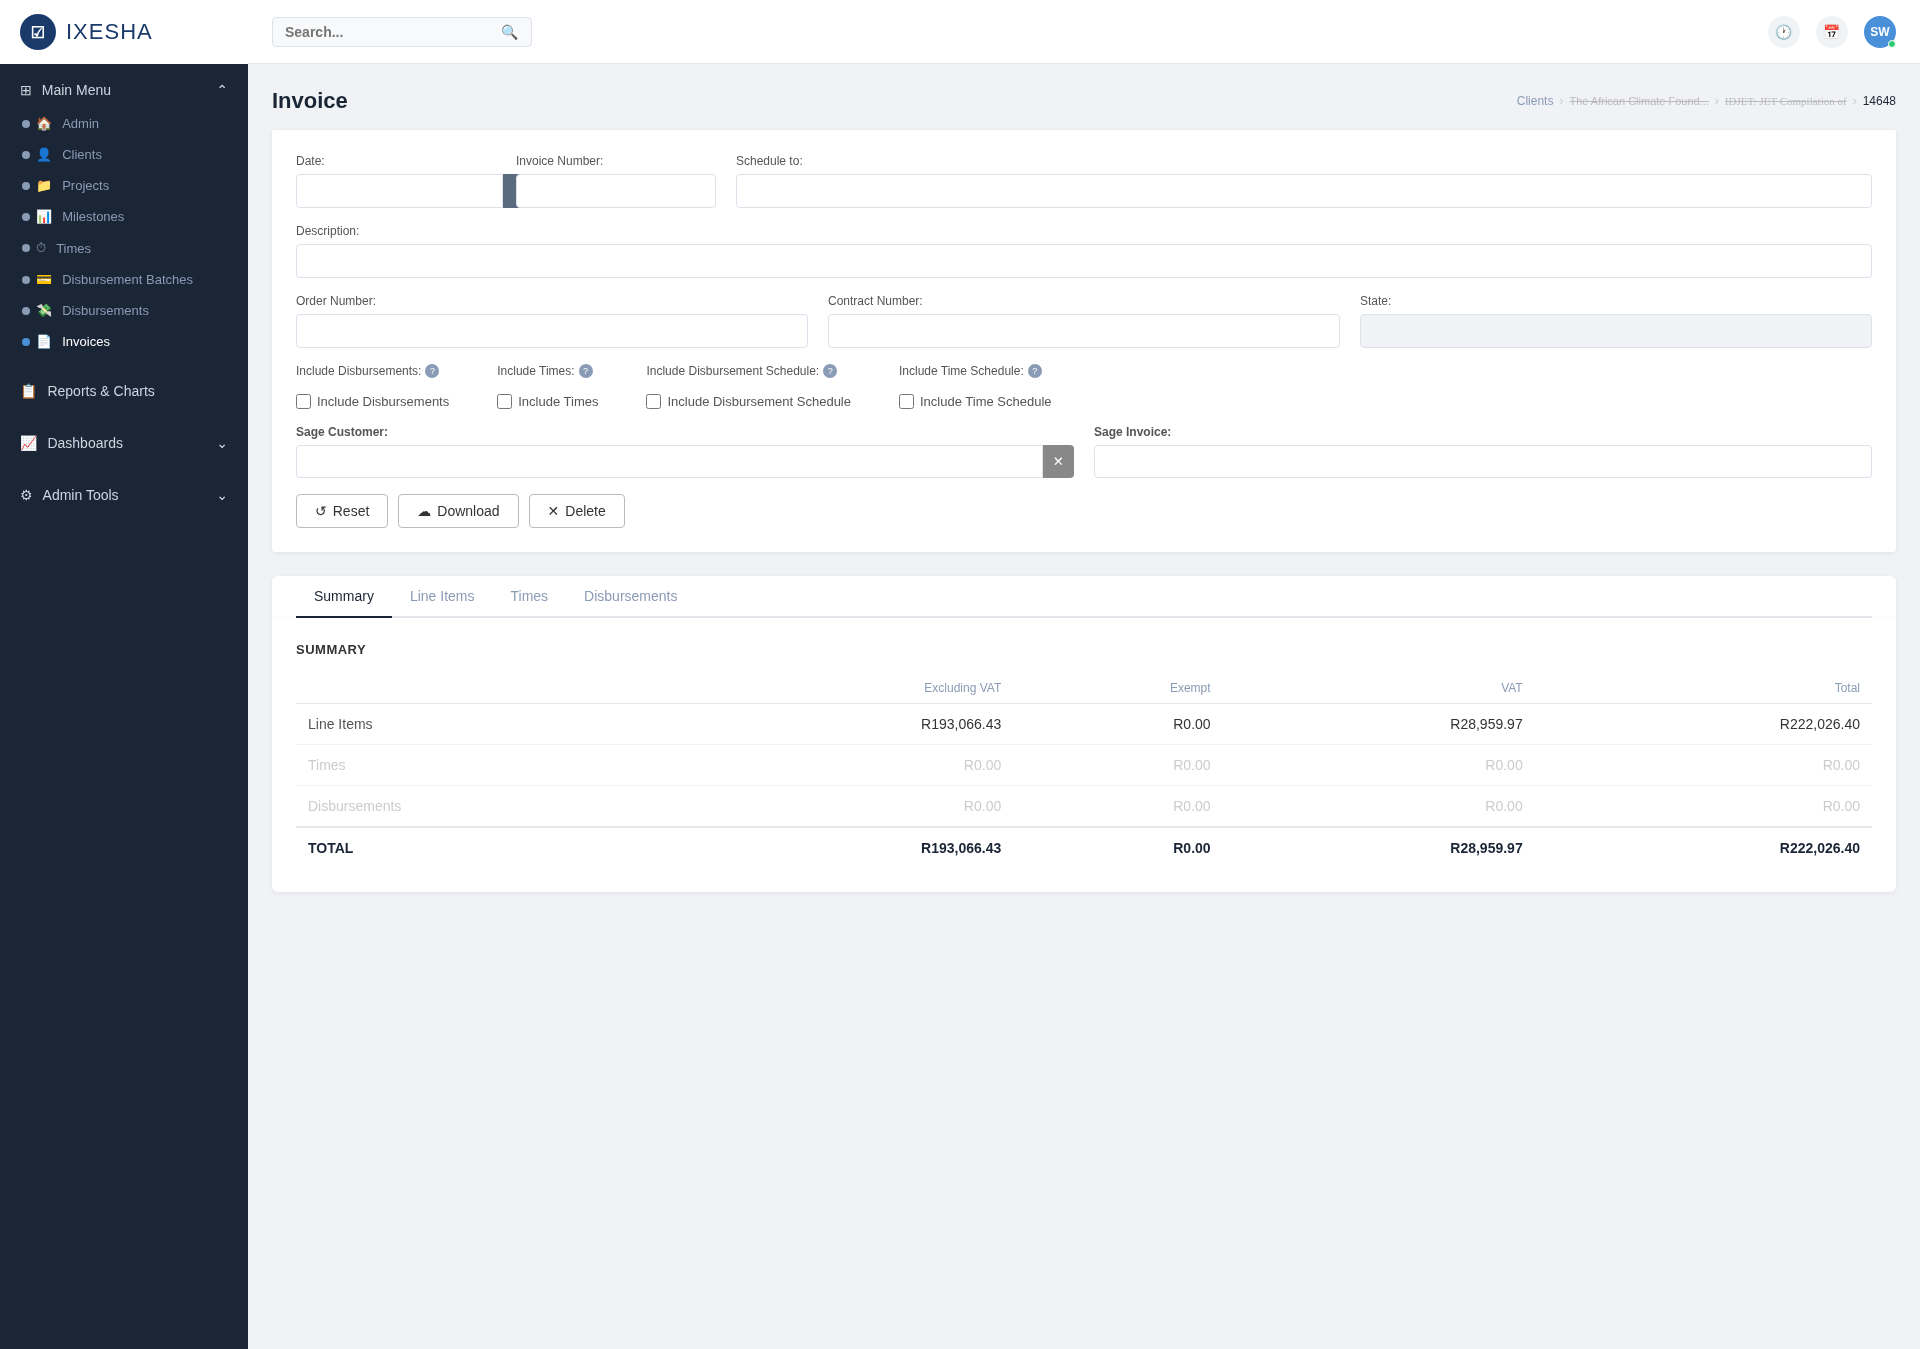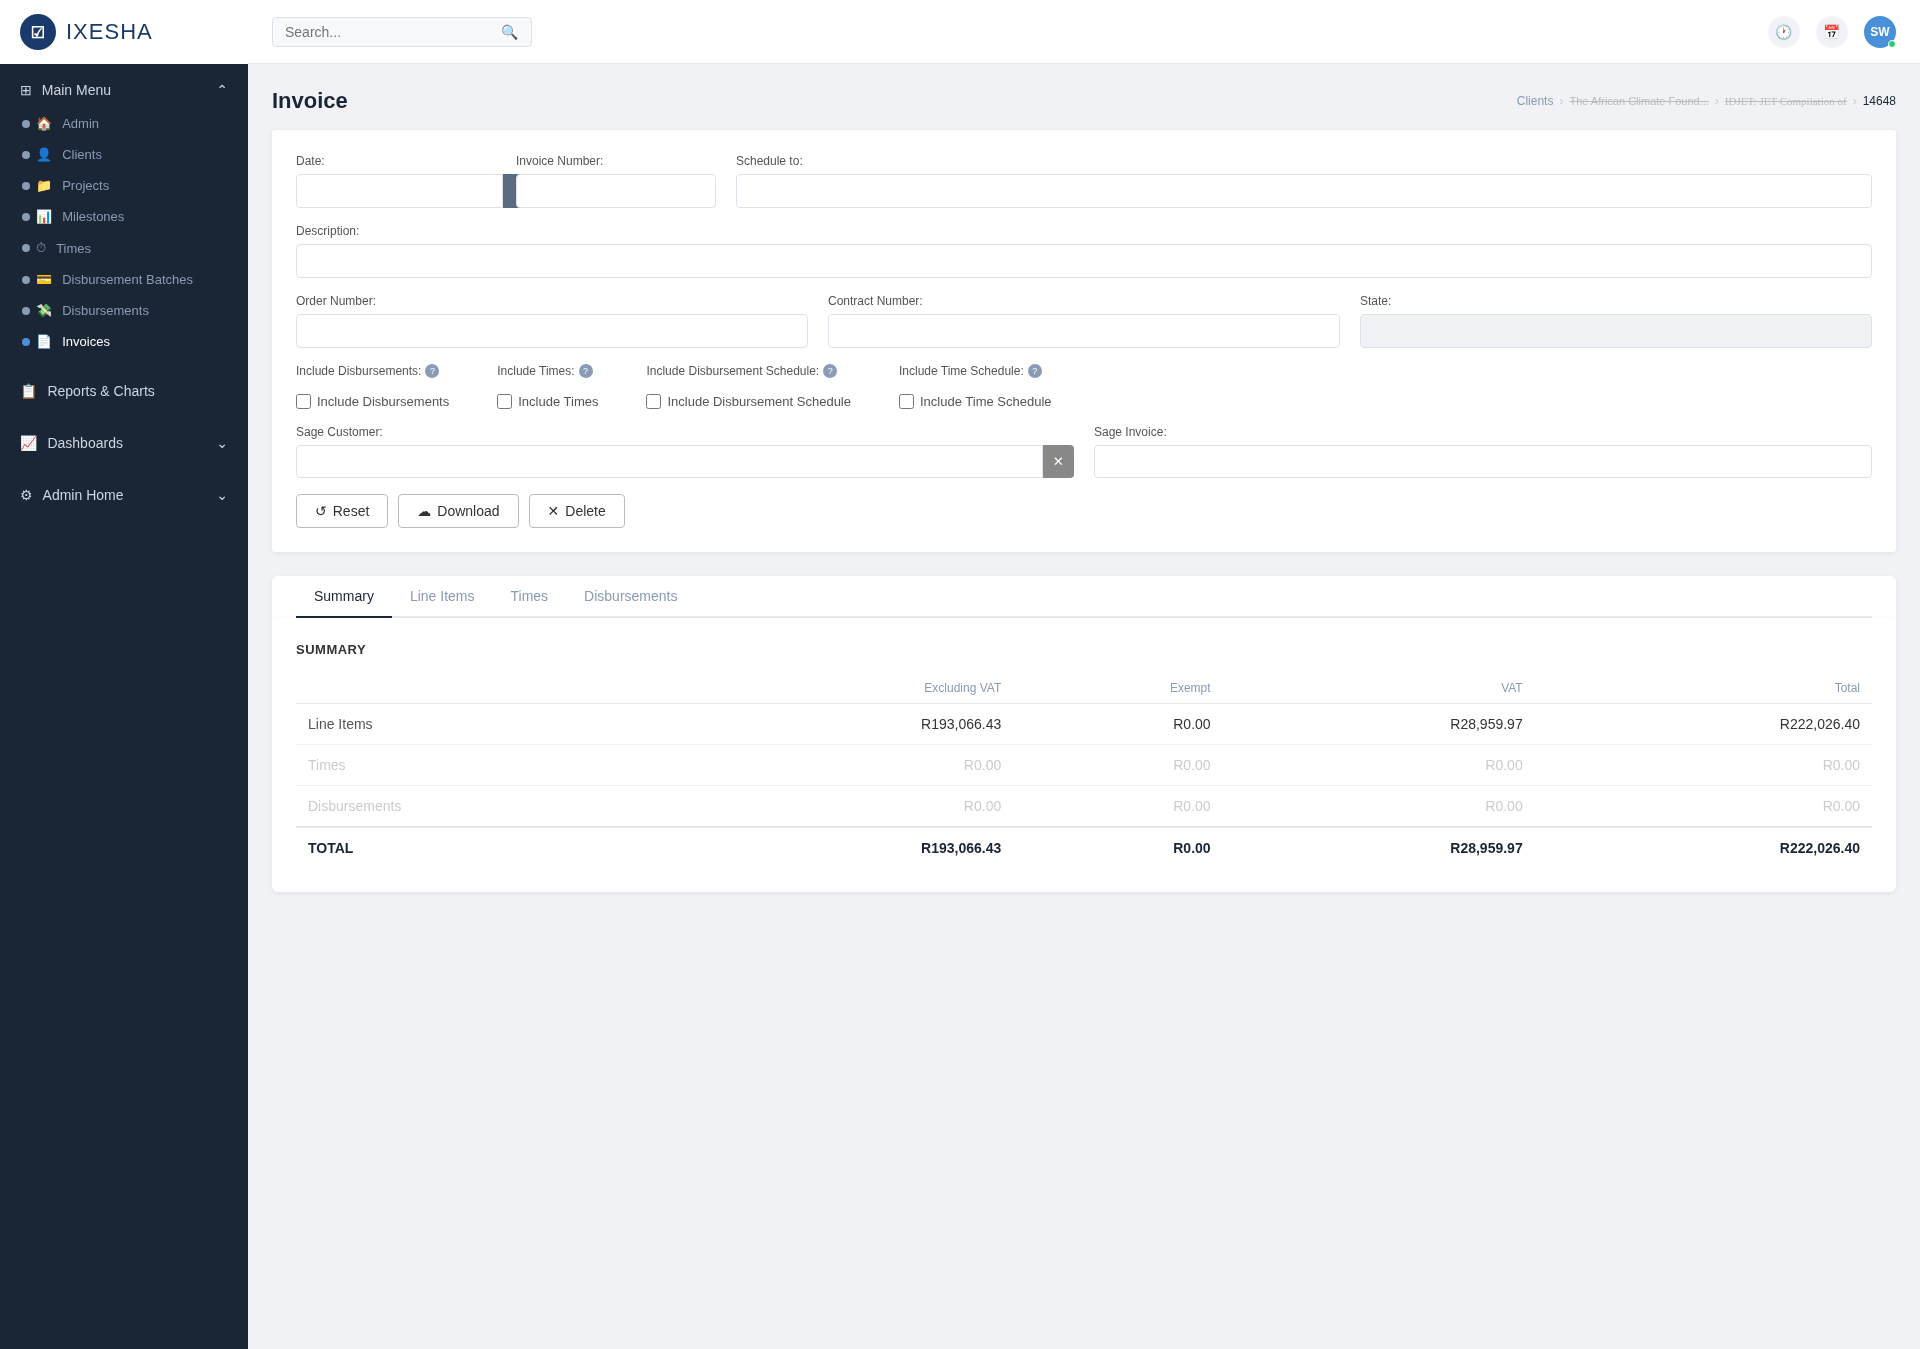--- a/index.html
+++ b/index.html
@@ -61,21 +61,21 @@
       background: white; padding: 0 24px;
       height: 64px; display: flex; align-items: center; justify-content: space-between;
       border-bottom: 1px solid #e5e8ed;
     }
     .search-box {
       display: flex; align-items: center;
       border: 1px solid #dde2ea; border-radius: 4px;
       padding: 6px 12px; width: 260px; background: #f8f9fb;
     }
     .search-box input {
-      border: none; background: transparent; outline: none; font-size: 14px; flex: 1; color: #0c4a6e;
+      border: none; background: transparent; outline: none; font-size: 14px; flex: 1; color: #0c4a6e; font-weight: bold;
     }
     .header-icons { display: flex; align-items: center; gap: 16px; }
     .header-icon-btn {
       width: 32px; height: 32px; border-radius: 50%;
       display: flex; align-items: center; justify-content: center;
       cursor: pointer; color: #666; background: #f0f2f5;
     }
     .user-avatar {
       width: 32px; height: 32px; border-radius: 50%; background: #4a90d9;
       display: flex; align-items: center; justify-content: center; color: white; font-size: 12px; font-weight: 600;
@@ -122,21 +122,21 @@
     .checkbox-section { display: flex; gap: 48px; margin-bottom: 16px; flex-wrap: wrap; }
     .checkbox-group { display: flex; flex-direction: column; gap: 12px; }
     .checkbox-label-row { display: flex; align-items: center; gap: 6px; font-size: 13px; color: #555; }
     .checkbox-label-row input[type=checkbox] { width: 15px; height: 15px; cursor: pointer; }
     .field-header { font-size: 12px; color: #555; font-weight: 500; margin-bottom: 4px; display: flex; align-items: center; gap: 4px; }
     .help-icon { width: 14px; height: 14px; border-radius: 50%; background: #8a9bb5; color: white; font-size: 9px; display: inline-flex; align-items: center; justify-content: center; cursor: pointer; }
 
     
     .sage-row { display: flex; gap: 20px; margin-bottom: 16px; }
     .sage-group { display: flex; flex-direction: column; gap: 6px; flex: 1; }
-    .sage-group label { font-size: 12px; color: #555; font-weight: 400; }
+    .sage-group label { font-size: 12px; color: #555; font-weight: 700; }
     .sage-input-wrap { display: flex; }
     .sage-input-wrap input { border: 1px solid #dde2ea; border-radius: 4px 0 0 4px; padding: 8px 12px; font-size: 13px; color: #555; flex: 1; outline: none; background: white; }
     .sage-clear-btn { background: #888; color: white; border: none; border-radius: 0 4px 4px 0; padding: 0 10px; cursor: pointer; }
     .sage-plain input { border-radius: 4px; }
 
     
     .action-btns { display: flex; gap: 10px; margin-top: 8px; }
     .btn { display: flex; align-items: center; gap: 6px; padding: 8px 18px; border-radius: 4px; cursor: pointer; font-size: 14px; border: 1px solid; }
     .btn-reset { background: white; border-color: #bbb; color: #333; }
     .btn-download { background: white; border-color: #bbb; color: #333; }
@@ -242,21 +242,21 @@
         <span>Dashboards</span>
       </div>
       <span>⌄</span>
     </div>
   </div>
 
   <div class="sidebar-section">
     <div class="sidebar-main-item">
       <div class="left">
         <span>⚙</span>
-        <span>Admin Home</span>
+        <span>Admin Tools</span>
       </div>
       <span>⌄</span>
     </div>
   </div>
 </div>
 
 <div id="main">
 
   <div id="header">
     <div class="search-box">

